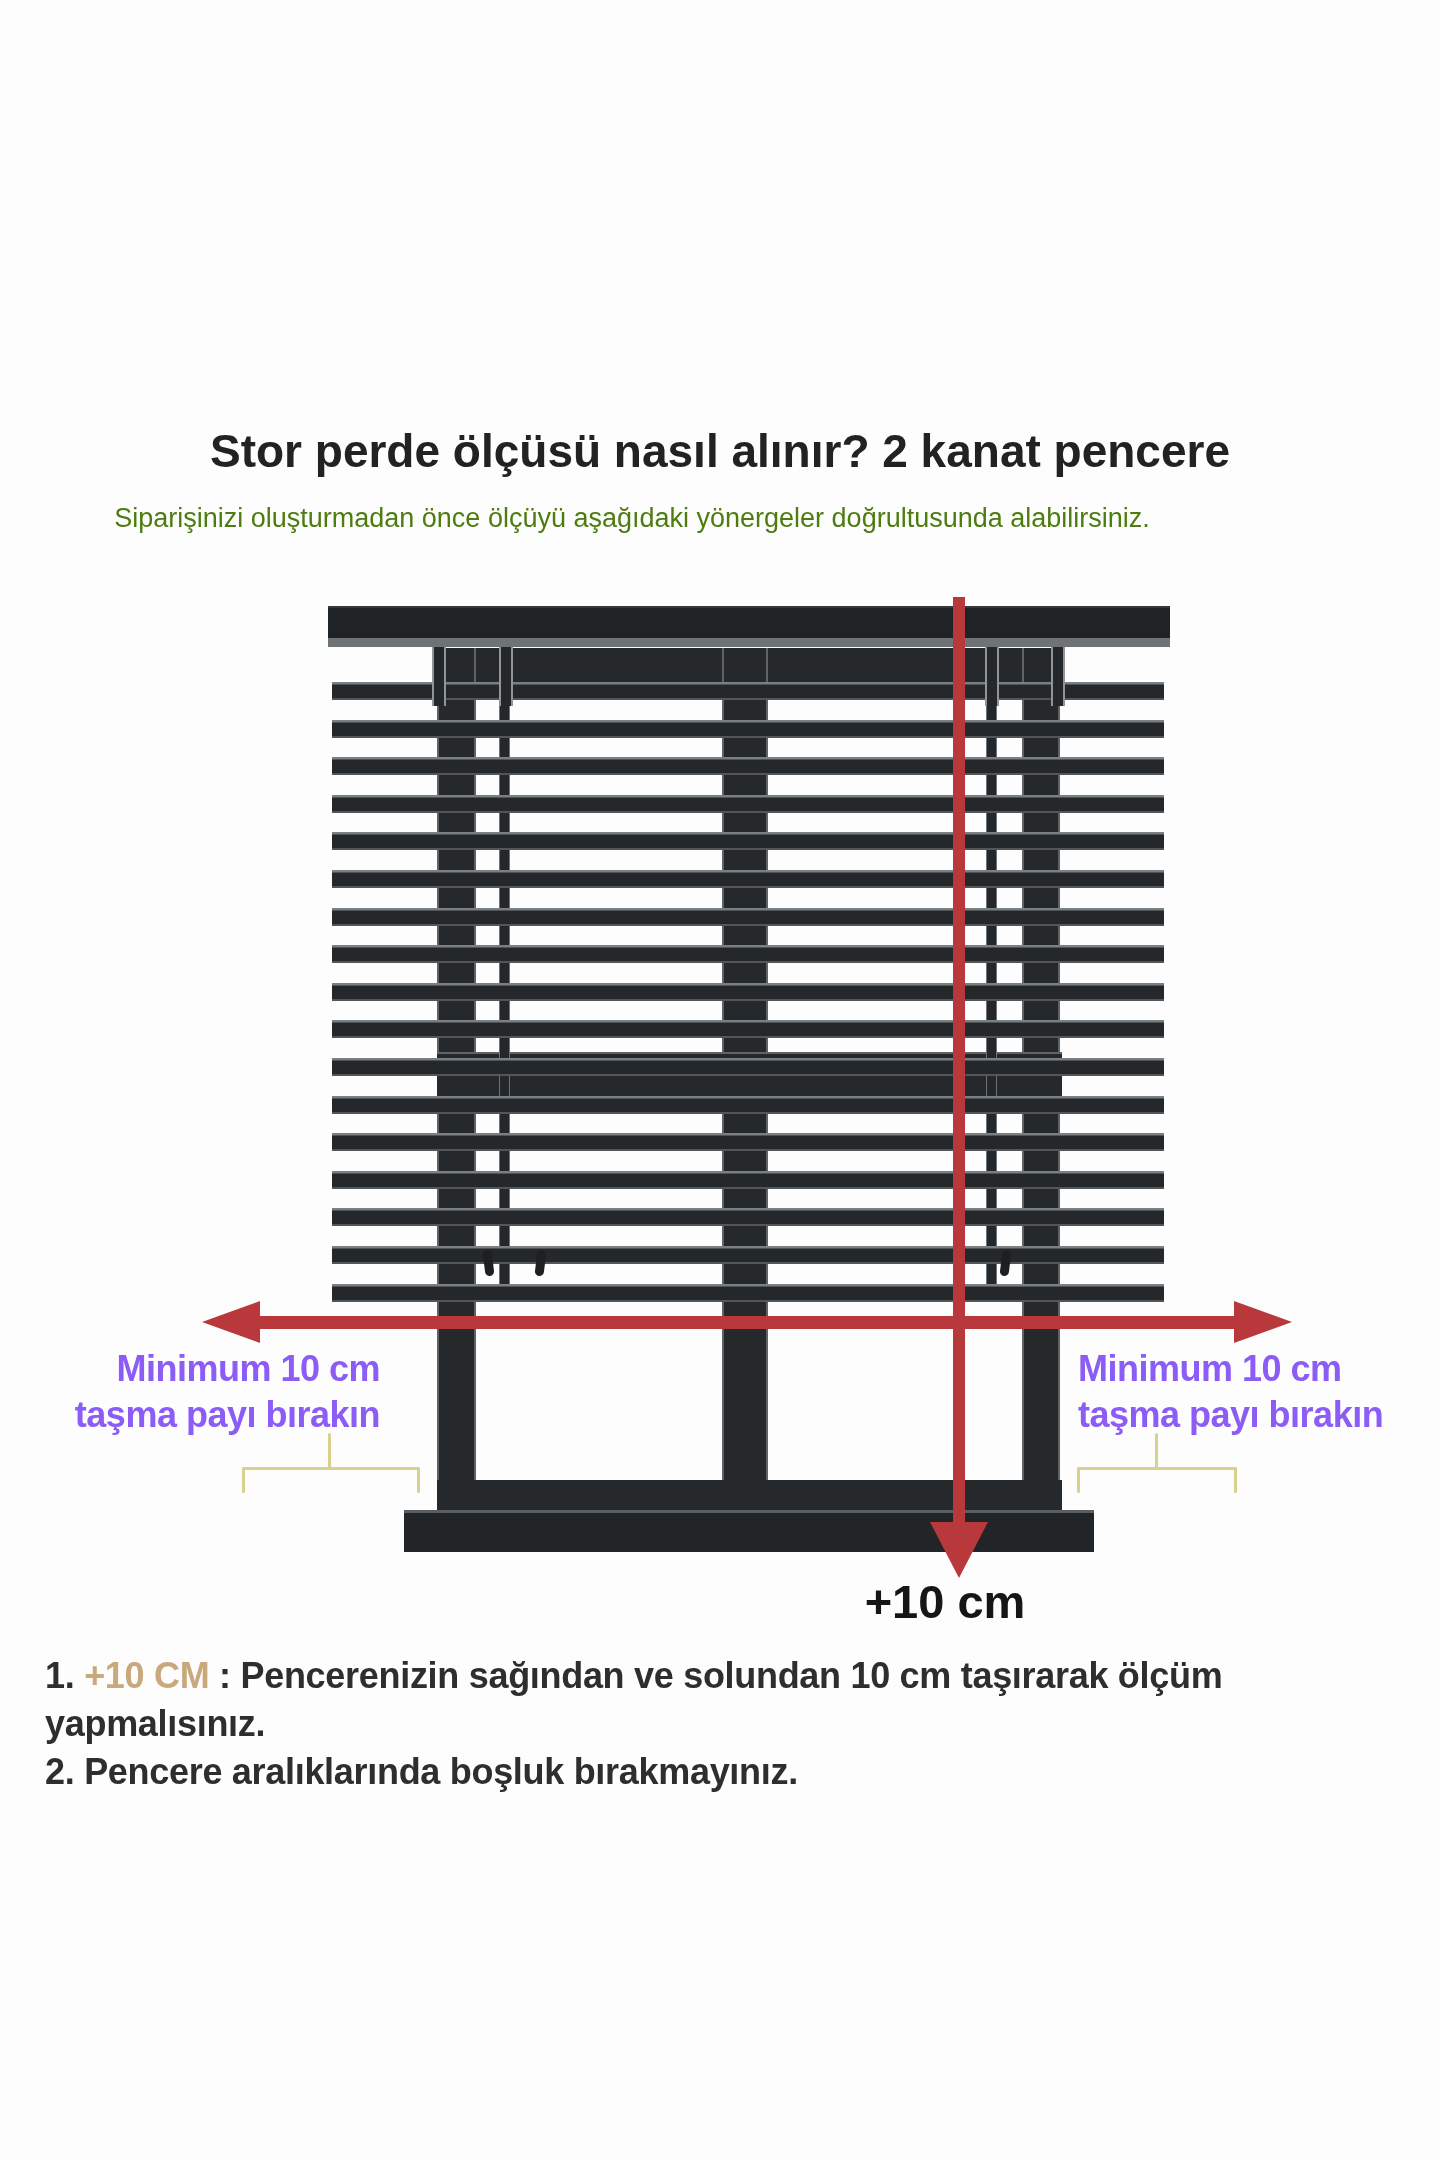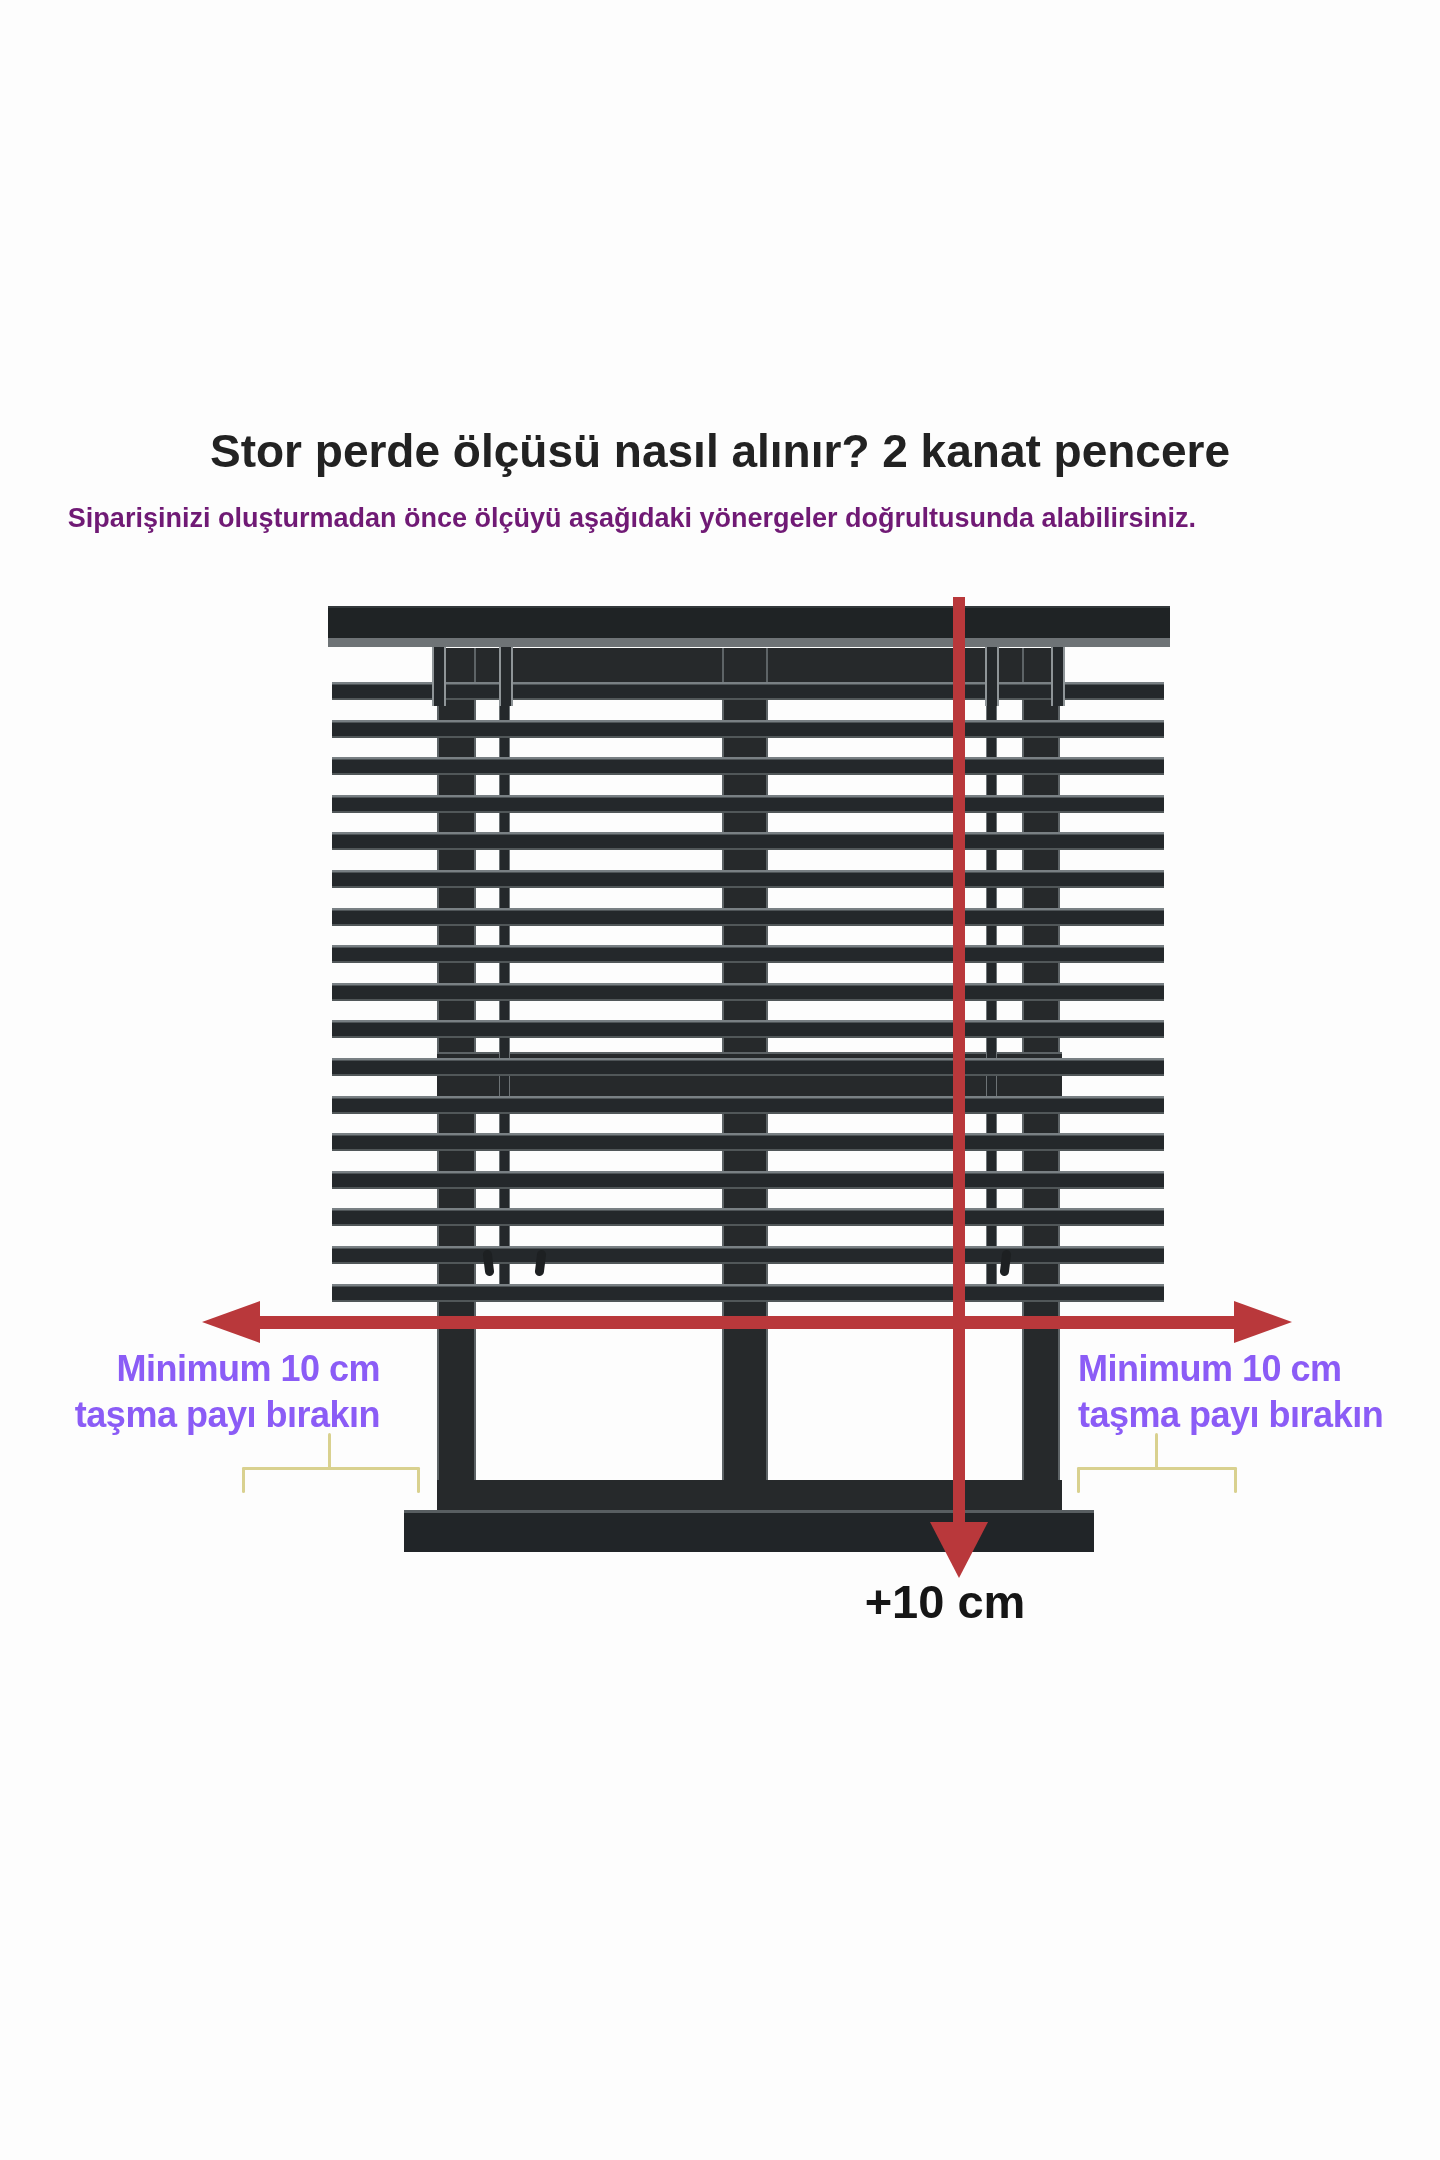--- a/index.html
+++ b/index.html
@@ -7,21 +7,21 @@
     position:relative; width:1440px; height:2160px;
     background:#fdfdfd; overflow:hidden;
     font-family:"Liberation Sans", sans-serif;
   }
   .abs { position:absolute; }
 
   
   .title    { left:0; top:424px; width:1440px; text-align:center;
               font-size:46px; font-weight:bold; color:#222; letter-spacing:0; }
   .subtitle { left:0; top:503px; width:1264px; text-align:center;
-              font-size:27px; font-weight:700; color:#701a75; }
+              font-size:27px; font-weight:400; color:#4d7c0f; }
 
   
   .win-part { background:var(--frame,#26292b); }
   .top-band    { left:437px; top:648px;  width:625px; height:52px; }
   .post        { box-shadow: inset 2px 0 0 #5d6366, inset -2px 0 0 #5d6366; }
   .post-left   { left:437px;  top:648px; width:39px; height:862px; }
   .post-center { left:722px;  top:648px; width:46px; height:862px; }
   .post-right  { left:1022px; top:648px; width:38px; height:862px; }
   .midrail     { left:437px; top:1052px; width:625px; height:46px;
                  box-shadow: inset 0 2px 0 #5d6366, inset 0 -2px 0 #5d6366; }
@@ -155,14 +155,18 @@
       <div>Minimum 10 cm</div>
       <div>taşma payı bırakın</div>
     </div>
     <div class="abs side-label label-right">
       <div>Minimum 10 cm</div>
       <div>taşma payı bırakın</div>
     </div>
     <div class="abs plus10">+10 cm</div>
   </div>
 
+  <div class="abs notes">
+    <div class="note-line"><span>1. </span><span class="hl">+10 CM</span><span> : Pencerenizin sağından ve solundan 10 cm taşırarak ölçüm yapmalısınız.</span></div>
+    <div class="note-line"><span>2. </span><span class="hl"></span><span>Pencere aralıklarında boşluk bırakmayınız.</span></div>
+  </div>
 
 </div>
 
 </body></html>

